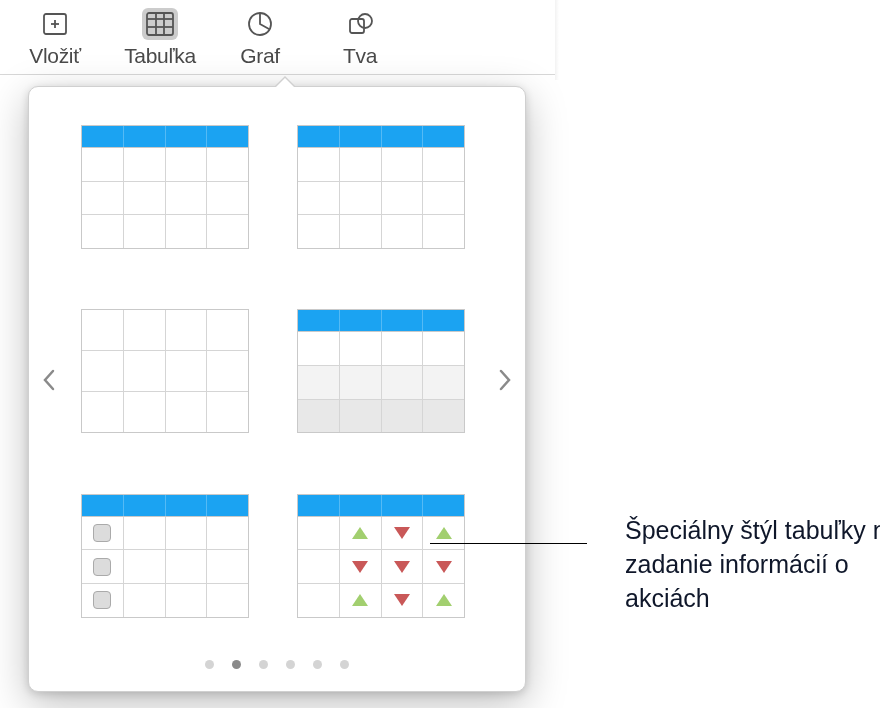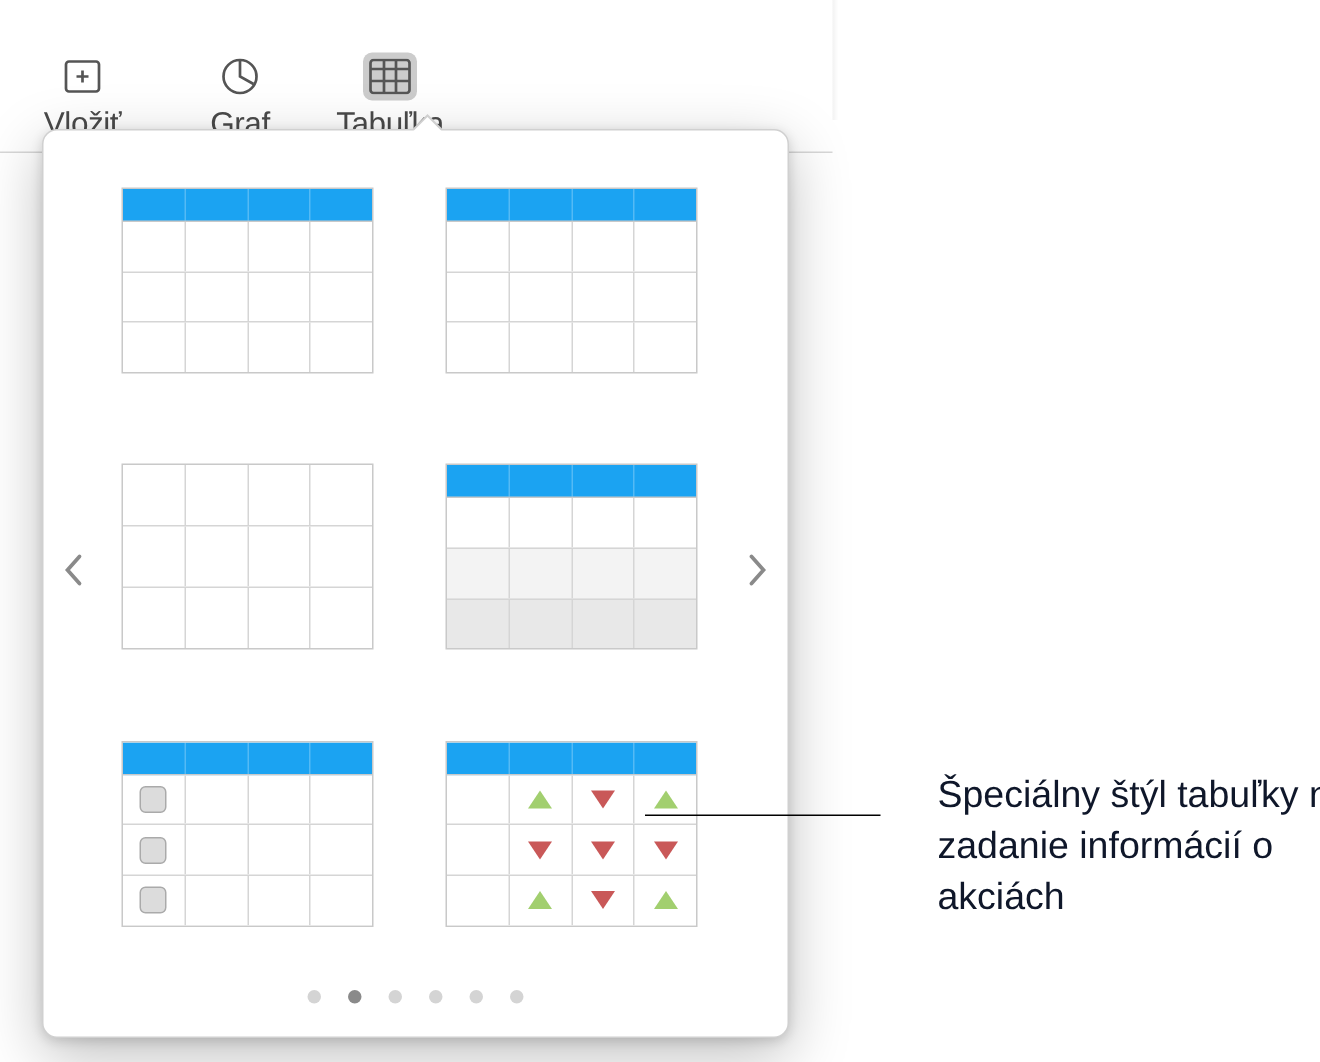--- a/index.html
+++ b/index.html
@@ -14,21 +14,20 @@
 
   
   .toolbar {
     display: flex;
     align-items: flex-start;
     padding: 8px 0 6px 0;
     border-bottom: 1px solid #d7d7d7;
     position: relative;
     width: 555px;
     overflow: hidden;
-    margin-top: 27px;
   }
   .tool-item {
     display: flex;
     flex-direction: column;
     align-items: center;
     gap: 4px;
     width: 100px;
     flex: 0 0 auto;
     cursor: pointer;
   }
@@ -222,46 +221,55 @@
 
   <div class="tool-item">
     <div class="tool-icon">
       <svg width="26" height="24" viewBox="0 0 26 24">
         <rect x="2" y="2" width="22" height="20" rx="2"></rect>
         <line x1="13" y1="8" x2="13" y2="16"></line>
         <line x1="9" y1="12" x2="17" y2="12"></line>
       </svg>
     </div>
     <div class="tool-label">Vložiť</div>
-  </div>
-
-  <div class="tool-item">
-    <div class="tool-icon">
-      <svg width="26" height="26" viewBox="0 0 26 26">
-        <circle cx="13" cy="13" r="11"></circle>
-        <path d="M13 2 L13 13 L22 18"></path>
-      </svg>
-    </div>
-    <div class="tool-label">Graf</div>
   </div>
 
   <div class="tool-item active">
     <div class="tool-icon">
       <svg width="28" height="24" viewBox="0 0 28 24">
         <rect x="1" y="1" width="26" height="22" rx="2"></rect>
         <line x1="1" y1="7" x2="27" y2="7"></line>
         <line x1="1" y1="15" x2="27" y2="15"></line>
         <line x1="10" y1="1" x2="10" y2="23"></line>
         <line x1="18" y1="1" x2="18" y2="23"></line>
       </svg>
     </div>
     <div class="tool-label">Tabuľka</div>
   </div>
 
-
+  <div class="tool-item">
+    <div class="tool-icon">
+      <svg width="26" height="26" viewBox="0 0 26 26">
+        <circle cx="13" cy="13" r="11"></circle>
+        <path d="M13 2 L13 13 L22 18"></path>
+      </svg>
+    </div>
+    <div class="tool-label">Graf</div>
+  </div>
+
+
+  <div class="tool-item">
+    <div class="tool-icon">
+      <svg width="26" height="24" viewBox="0 0 26 24">
+        <rect x="3" y="7" width="14" height="14" rx="2"></rect>
+        <circle cx="18" cy="9" r="7"></circle>
+      </svg>
+    </div>
+    <div class="tool-label">Tva</div>
+  </div>
 
 </div>
 <div class="clip-right"></div>
 
 <div class="popover">
   <div class="popover-arrow"></div>
 
   <div class="popover-body">
     <div class="nav-arrow">
       <svg width="14" height="24" viewBox="0 0 14 24" stroke="#8a8a8a" stroke-width="2.5" fill="none" stroke-linecap="round">

